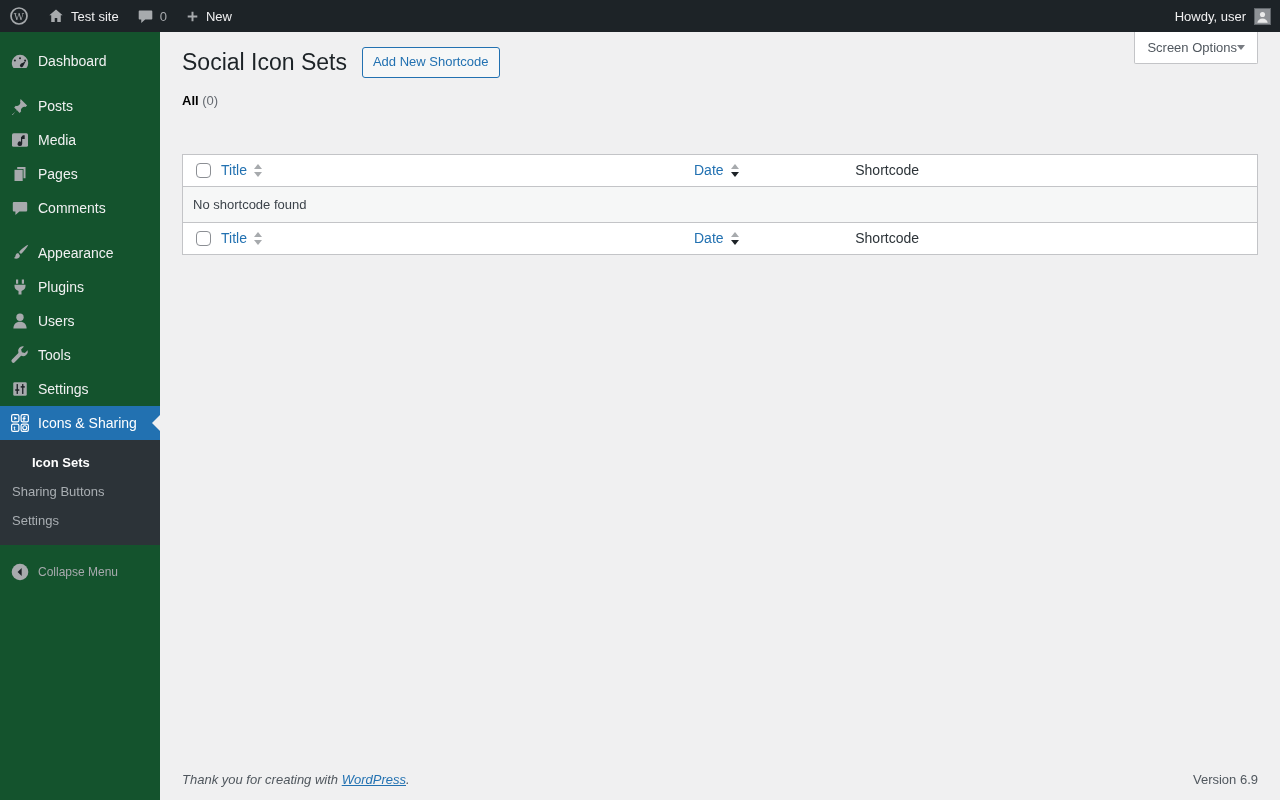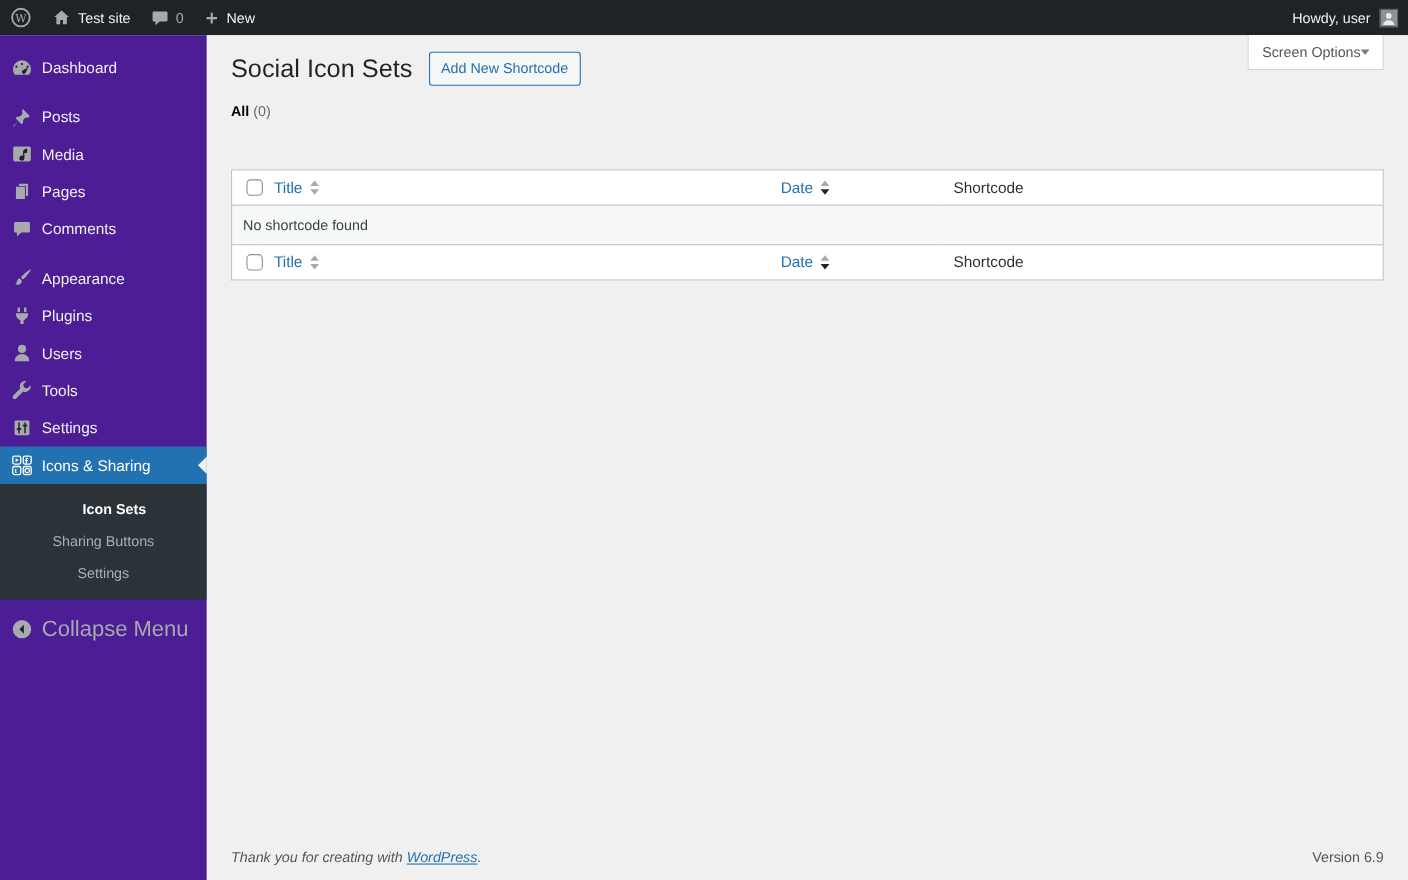--- a/index.html
+++ b/index.html
@@ -12,31 +12,31 @@
   .ab-group { display:flex; align-items:stretch; }
   .ab-item { display:flex; align-items:center; gap:6px; padding:0 9px; color:#f0f0f1; font-size:13px; }
   .ab-item .count { color:#a7aaad; }
   .ab-icon { display:flex; align-items:center; }
   .avatar-box { width:17px; height:17px; margin-left:2px; display:inline-flex; border:1px solid #62676c; }
 
   
   .frame { display:flex; height:768px; }
 
   
-  .sidebar { width:188px; flex-shrink:0; background:#4c1d95; padding-top:12px;text-align:center; }
+  .sidebar { width:160px; flex-shrink:0; background:#14532d; padding-top:12px; }
   .menu-item { display:flex; align-items:center; height:34px; padding:0 8px 0 10px; gap:8px; color:#f0f0f1; font-size:14px; position:relative; }
   .menu-item .mi-icon { width:20px; height:20px; display:flex; align-items:center; justify-content:center; flex-shrink:0; }
   .menu-sep { height:11px; }
   .menu-item.active { background:#2271b1; color:#fff; }
   .cur-arrow { position:absolute; right:0; top:50%; transform:translateY(-50%); width:0; height:0;
                border-top:8px solid transparent; border-bottom:8px solid transparent; border-right:8px solid #f0f0f1; }
   .submenu { background:#2c3338; padding:8px 0 10px; }
   .submenu a { display:block; padding:7px 12px; font-size:13px; color:#a9aeb2; }
   .submenu a.current { color:#fff; font-weight:bold;margin-left:20px; }
-  .collapse-item { margin-top:10px; color:#a7aaad; font-size:20px; }
+  .collapse-item { margin-top:10px; color:#a7aaad; font-size:12px; }
 
   
   .main { flex:1; background:#f0f0f1; position:relative; }
   .screen-options { position:absolute; top:0; right:22px; background:#fff; border:1px solid #c3c4c7; border-top:none;
                     border-radius:0 0 2px 2px; padding:8px 12px; font-size:13px; color:#50575e;
                     display:flex; align-items:center; gap:0; }
   .so-arrow { width:0; height:0; border-left:4px solid transparent; border-right:4px solid transparent; border-top:5px solid #787c82; }
 
   .wrap { padding:15px 22px 0 22px; }
   .title-row { display:flex; align-items:flex-end; gap:15px; }

